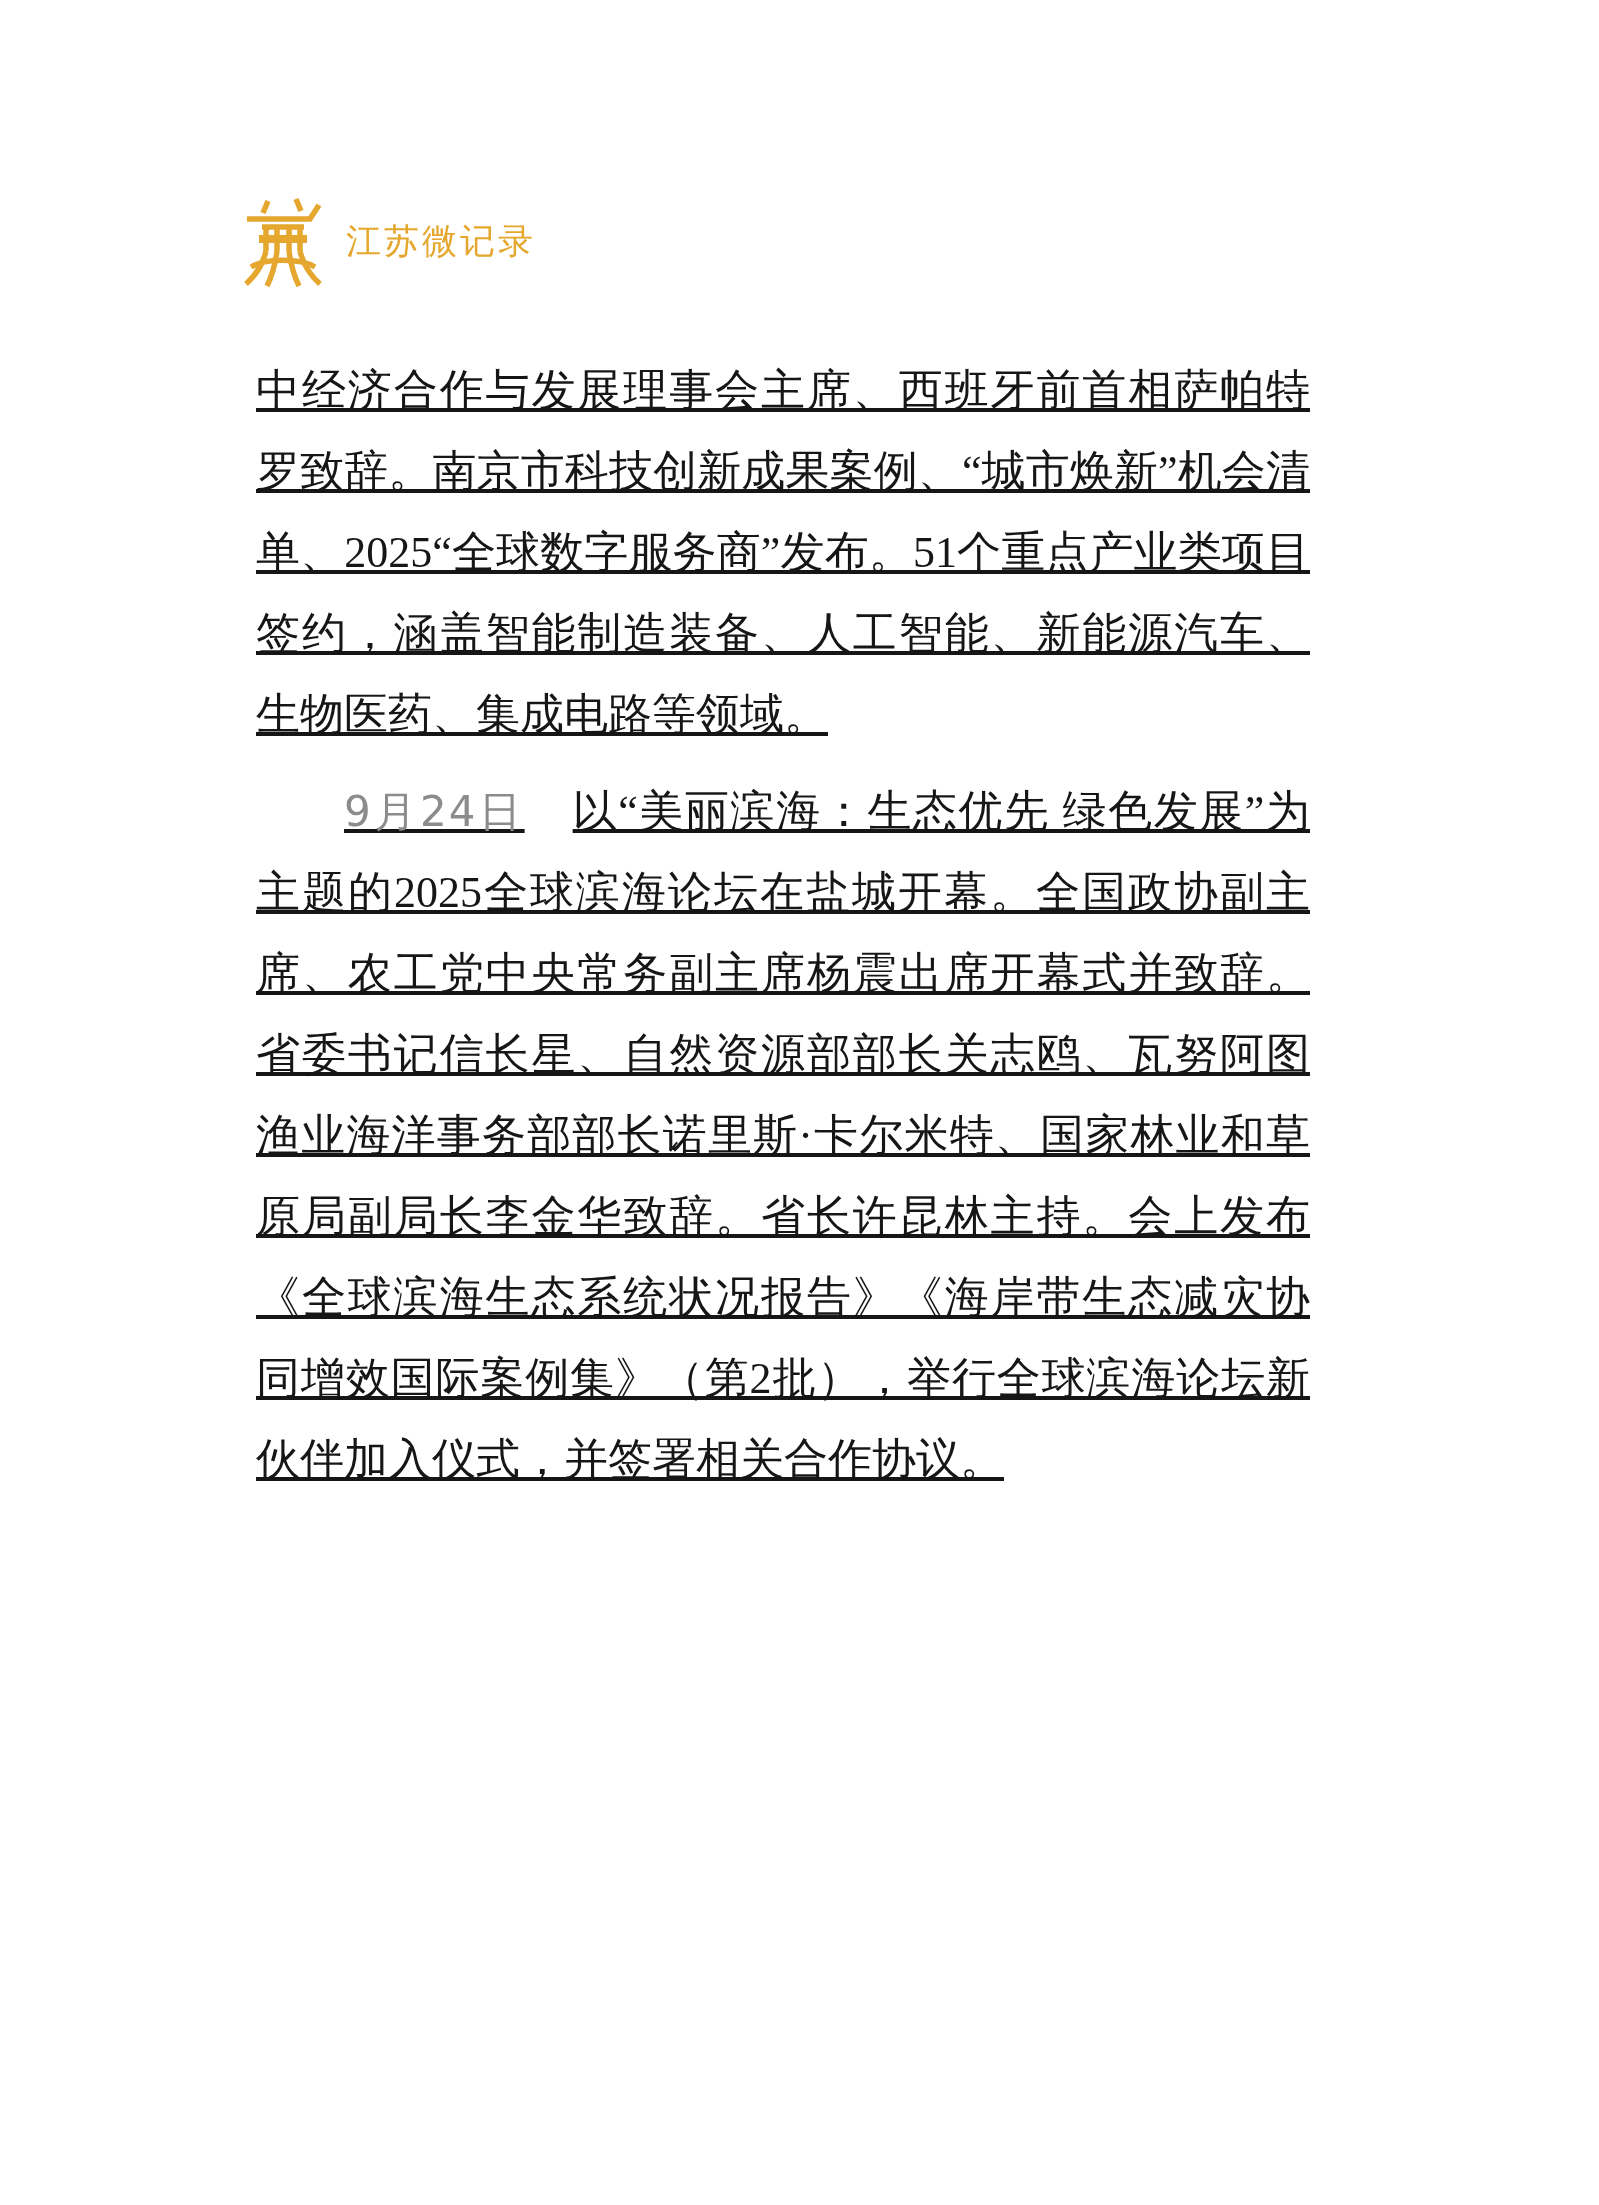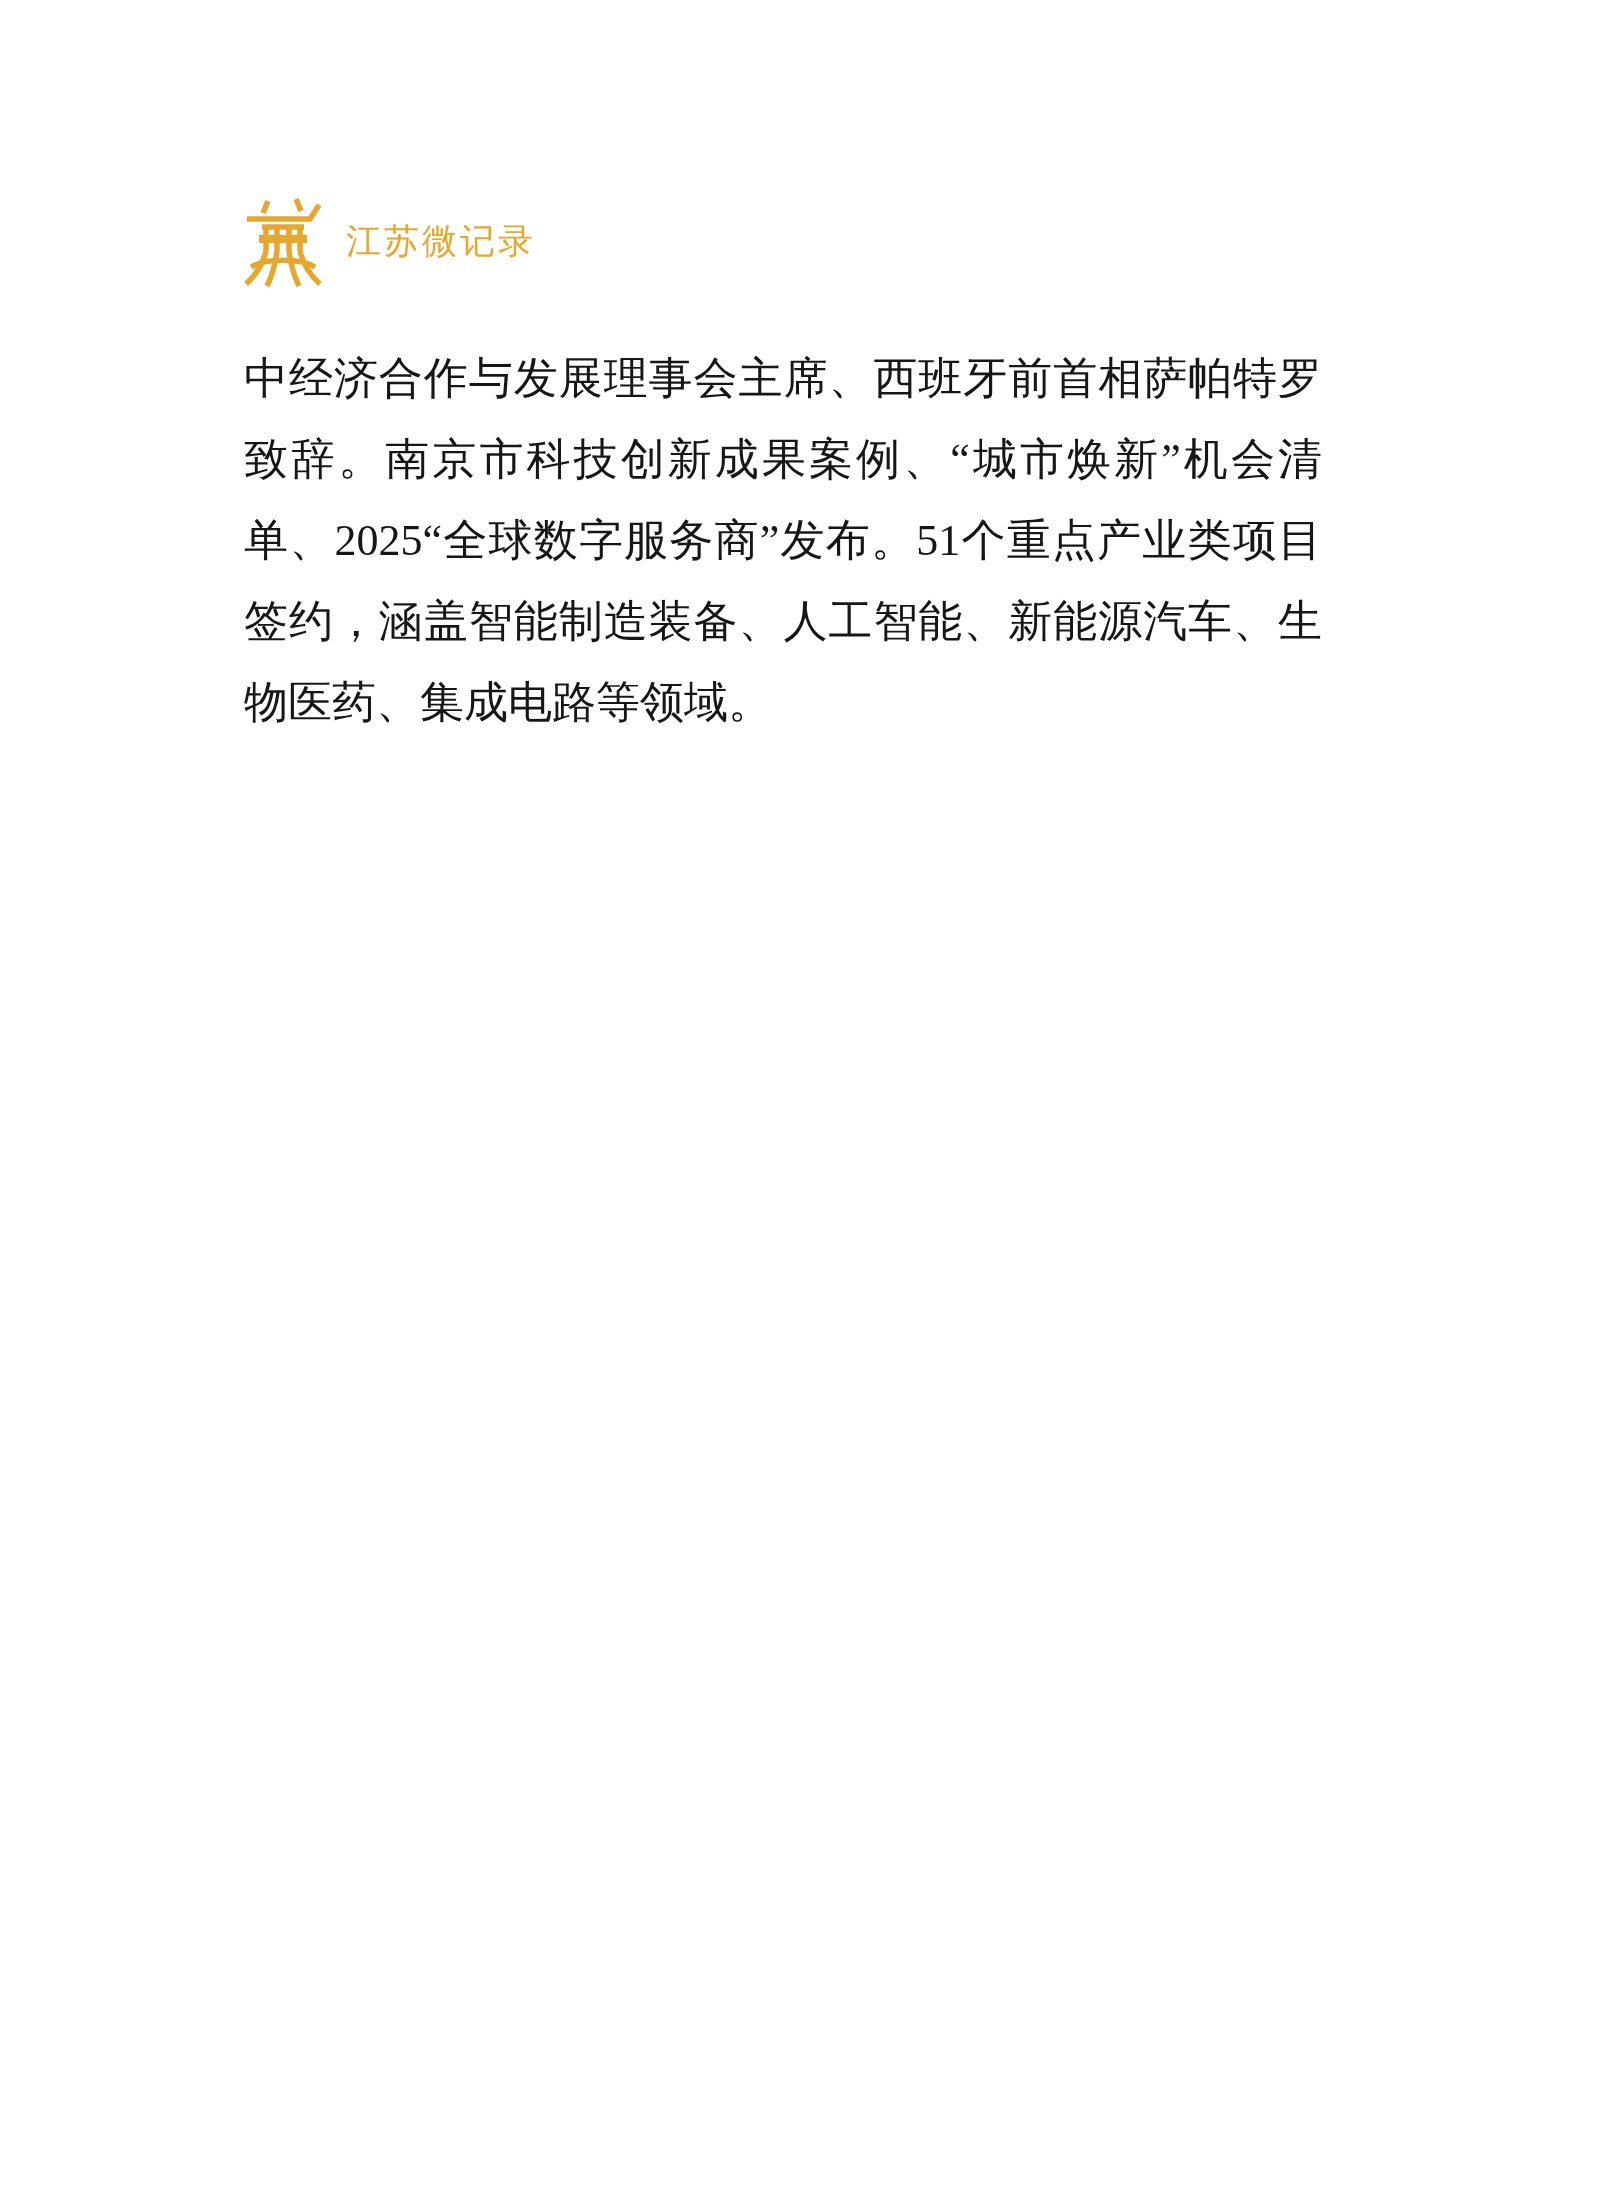--- a/index.html
+++ b/index.html
@@ -44,22 +44,23 @@
     top: 334px;
     width: 1086px;
     font-family: "Liberation Serif", "DejaVu Serif", serif;
     font-size: 44px;
     line-height: 81px;
     color: #161616;
     text-align: justify;
     text-justify: inter-character;
   }
   .content p {
-    margin: 4px;
+    margin: 16px;
     padding: 0;
+    text-decoration: underline;
   }
   .content p.indented {
     text-indent: 2em;
   }
   .date {
     color: #8C8C8C;
     font-family: "DejaVu Sans", "Liberation Sans", sans-serif;
     font-size: 42px;
     letter-spacing: 2px;
     margin-right: 48px;
@@ -107,20 +108,21 @@
           <path d="M9,73 C24,64 58,64 73,73"></path>
         </g>
       </svg>
     </span>
     <span class="logo-text">江苏微记录</span>
   </div>
 
   <main class="content" id="paragraphs-container">
   <p><span class="para-text">中经济合作与发展理事会主席、西班牙前首相萨帕特罗致辞。南京市科技创新成果案例、“城市焕新”机会清单、2025“全球数字服务商”发布。51个重点产业类项目签约，涵盖智能制造装备、人工智能、新能源汽车、生物医药、集成电路等领域。</span></p>
 
+  <p class="indented"><span class="date">9月24日</span><span class="para-text">以“美丽滨海：生态优先 绿色发展”为主题的2025全球滨海论坛在盐城开幕。全国政协副主席、农工党中央常务副主席杨震出席开幕式并致辞。省委书记信长星、自然资源部部长关志鸥、瓦努阿图渔业海洋事务部部长诺里斯·卡尔米特、国家林业和草原局副局长李金华致辞。省长许昆林主持。会上发布《全球滨海生态系统状况报告》《海岸带生态减灾协同增效国际案例集》（第2批），举行全球滨海论坛新伙伴加入仪式，并签署相关合作协议。</span></p>
 
 
 </main>
 
   <div class="footer">
     <span class="page-number">010</span>
   </div>
 
 </div>
 

